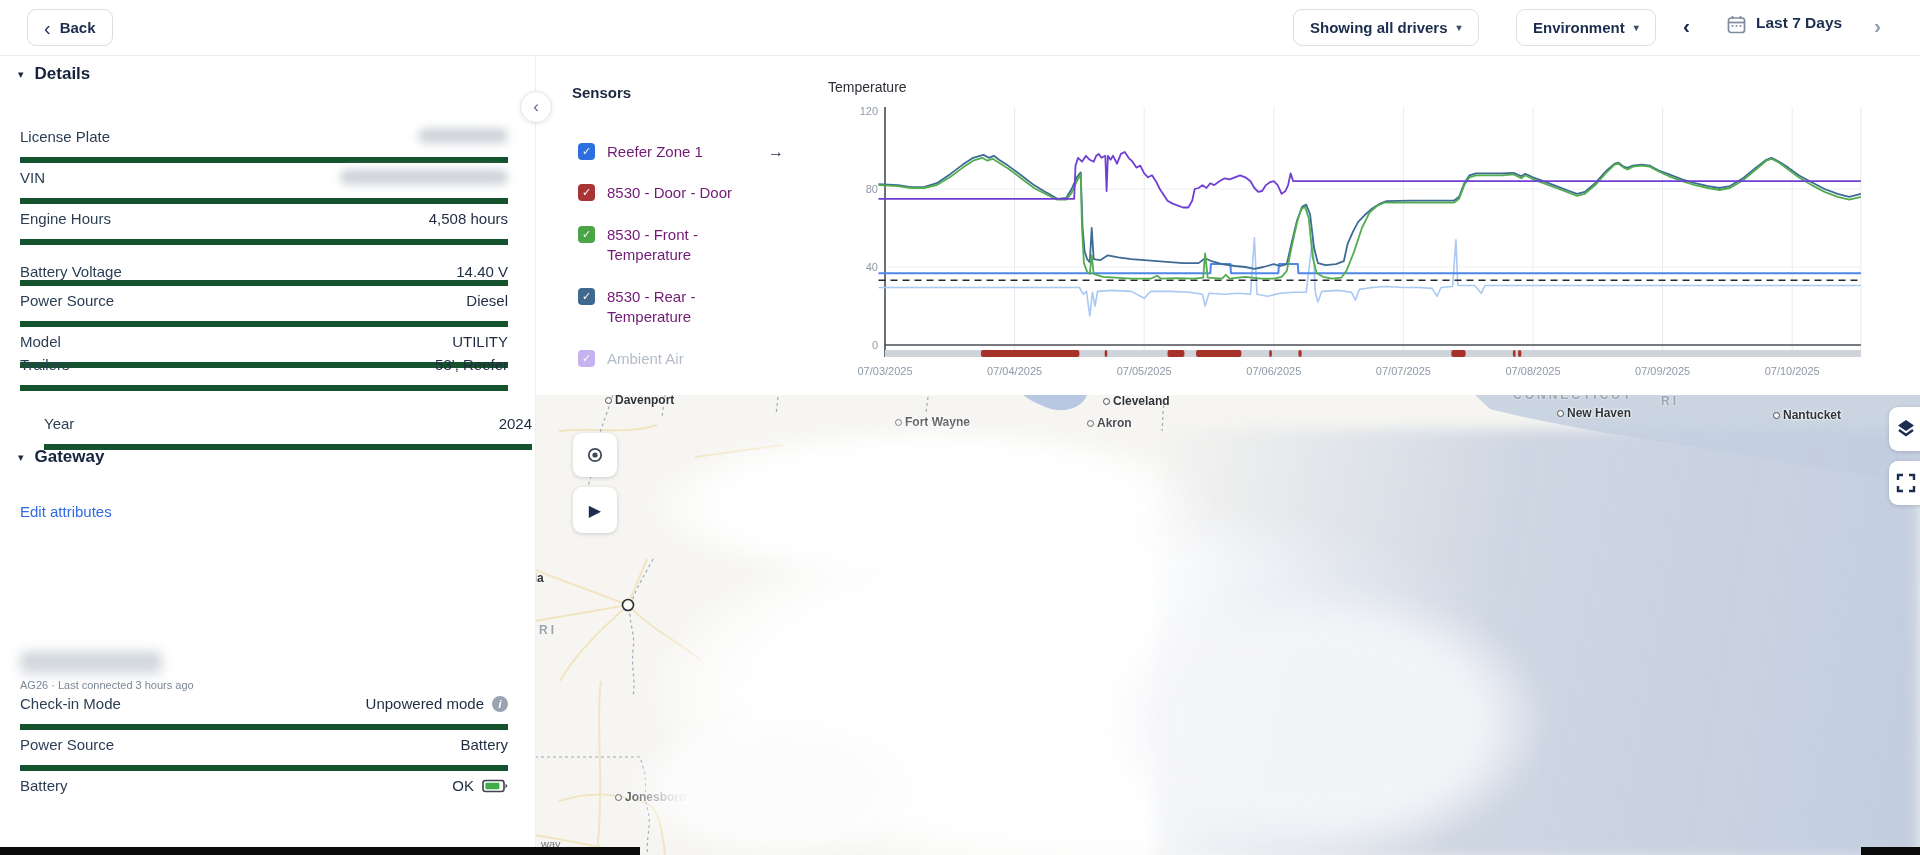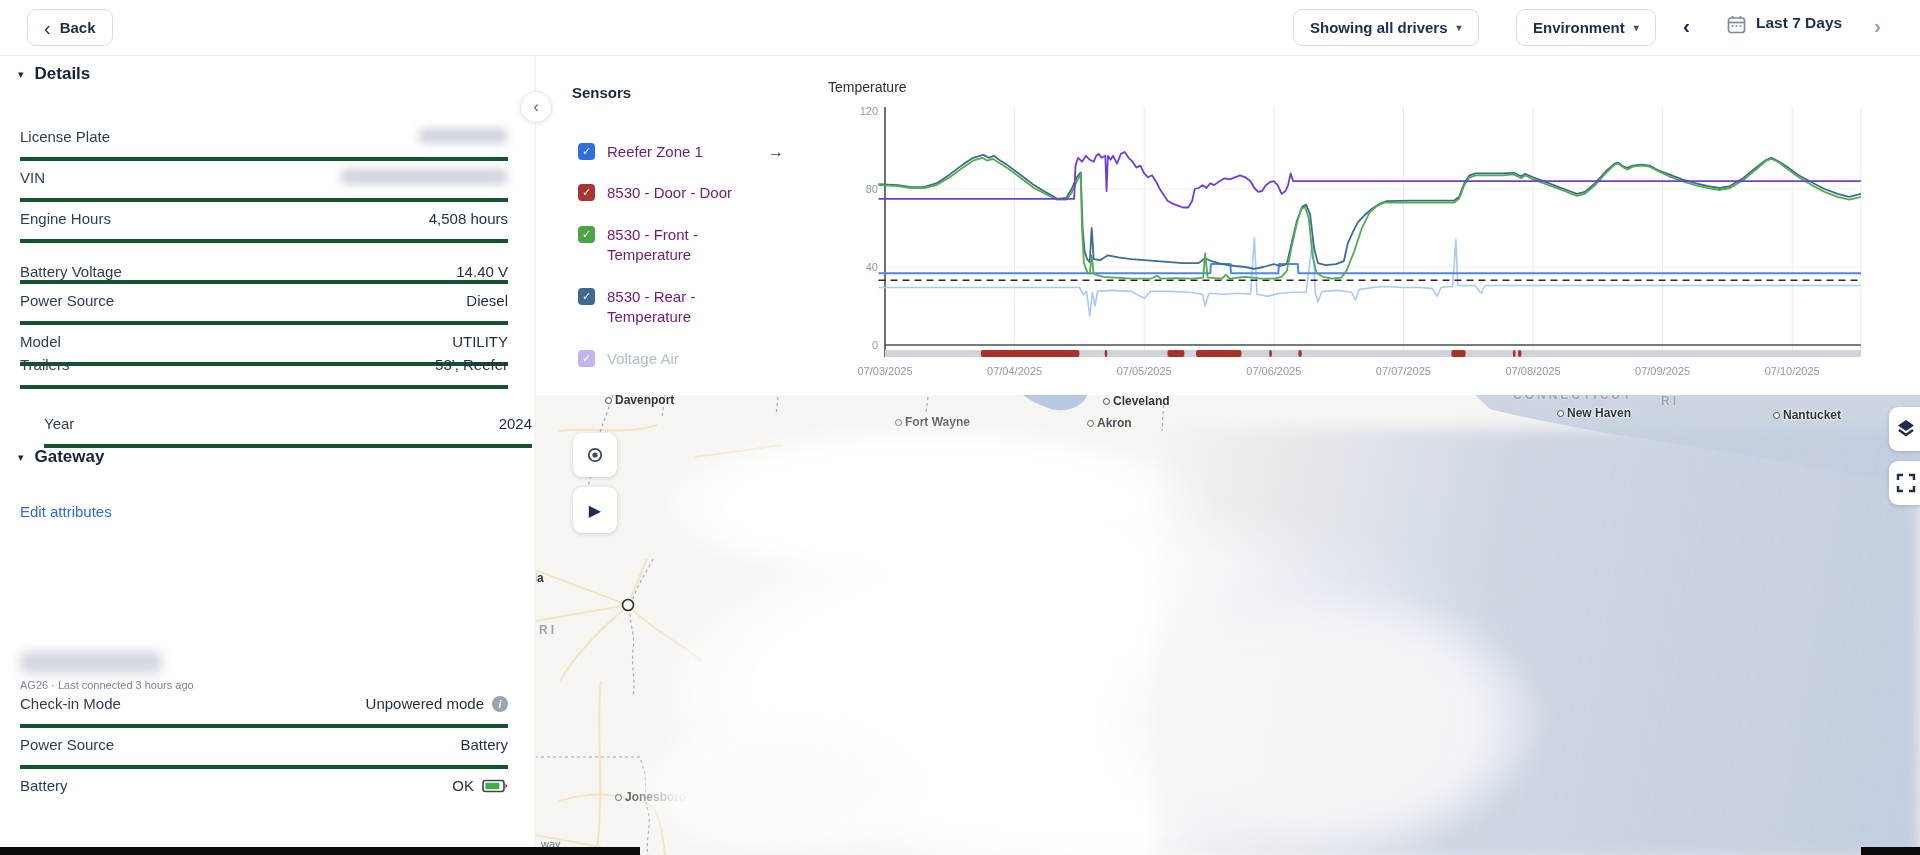--- a/index.html
+++ b/index.html
@@ -19,21 +19,21 @@
   #date-prev{position:absolute;left:1683px;top:14px;font-size:21px;color:#1b2e4d;cursor:pointer;font-weight:600;}
   #cal-icon{position:absolute;left:1727px;top:15px;}
   #date-label{position:absolute;left:1756px;top:14px;font-size:15.5px;font-weight:600;color:#1b2e4d;cursor:pointer;}
   #date-next{position:absolute;left:1874px;top:14px;font-size:21px;color:#90a0b4;cursor:pointer;font-weight:600;}
 
   
   #left-panel{left:0;top:55px;width:535px;height:792px;background:#fff;border-right:1px solid #edf0f3;z-index:5;}
   .section-header{position:absolute;left:18px;display:flex;align-items:center;gap:11px;}
   .section-caret{font-size:11px;color:#17263e;}
   .section-title{font-size:17px;font-weight:700;color:#15233c;}
-  .drow{position:absolute;left:20px;width:488px;height:41px;border-bottom:4px solid #14532d;
+  .drow{position:absolute;left:20px;width:488px;height:41px;border-bottom:6px solid #14532d;
         display:flex;align-items:center;justify-content:space-between;}
   .drow .lbl{font-size:15px;color:#2c3e54;}
   .drow .val{font-size:15px;color:#1f2c42;text-align:right;display:flex;align-items:center;gap:8px;}
   .redact{height:15px;border-radius:7px;background:linear-gradient(#c3c9d1,#d8dce2);filter:blur(5px);}
   #edit-link{position:absolute;left:20px;top:448px;font-size:15px;color:#2f6ae0;cursor:pointer;}
   #gw-serial{left:20px;top:597px;width:142px;height:23px;border-radius:6px;
              background:linear-gradient(#c9ced6,#dde1e6);filter:blur(6px);}
   #gw-status{position:absolute;left:20px;top:624px;font-size:11px;color:#7a8695;text-align:center;}
   .info-dot{width:16px;height:16px;border-radius:50%;background:#99a3b1;color:#fff;font-size:10.5px;font-weight:700;
             display:inline-flex;align-items:center;justify-content:center;font-style:italic;cursor:pointer;}
@@ -197,21 +197,21 @@
     <div class="sensor-item" style="top: 225px; position: absolute;">
       <div class="cbx" style="background: rgb(74, 165, 70);">✓</div>
       <div class="sensor-lbl">8530 - Front - Temperature</div>
     </div>
     <div class="sensor-item" style="top: 287px; position: absolute;">
       <div class="cbx" style="background: rgb(65, 104, 143);">✓</div>
       <div class="sensor-lbl">8530 - Rear - Temperature</div>
     </div>
     <div class="sensor-item" style="top: 349px; position: absolute;">
       <div class="cbx" style="background: rgb(196, 179, 238);">✓</div>
-      <div class="sensor-lbl dis">Voltage Air</div>
+      <div class="sensor-lbl dis">Ambient Air</div>
     </div>
   </div>
 <div class="abs" id="sensor-arrow">→</div>
 
 <div class="abs" id="chart-title">Temperature</div>
 <svg class="abs" id="chart-svg" width="1040" height="318">
     <line x1="40" y1="41" x2="40" y2="291" stroke="#e9ebee" stroke-width="1"></line>
     <line x1="169.6" y1="41" x2="169.6" y2="291" stroke="#e9ebee" stroke-width="1"></line>
     <line x1="299.2" y1="41" x2="299.2" y2="291" stroke="#e9ebee" stroke-width="1"></line>
     <line x1="428.79999999999995" y1="41" x2="428.79999999999995" y2="291" stroke="#e9ebee" stroke-width="1"></line>

